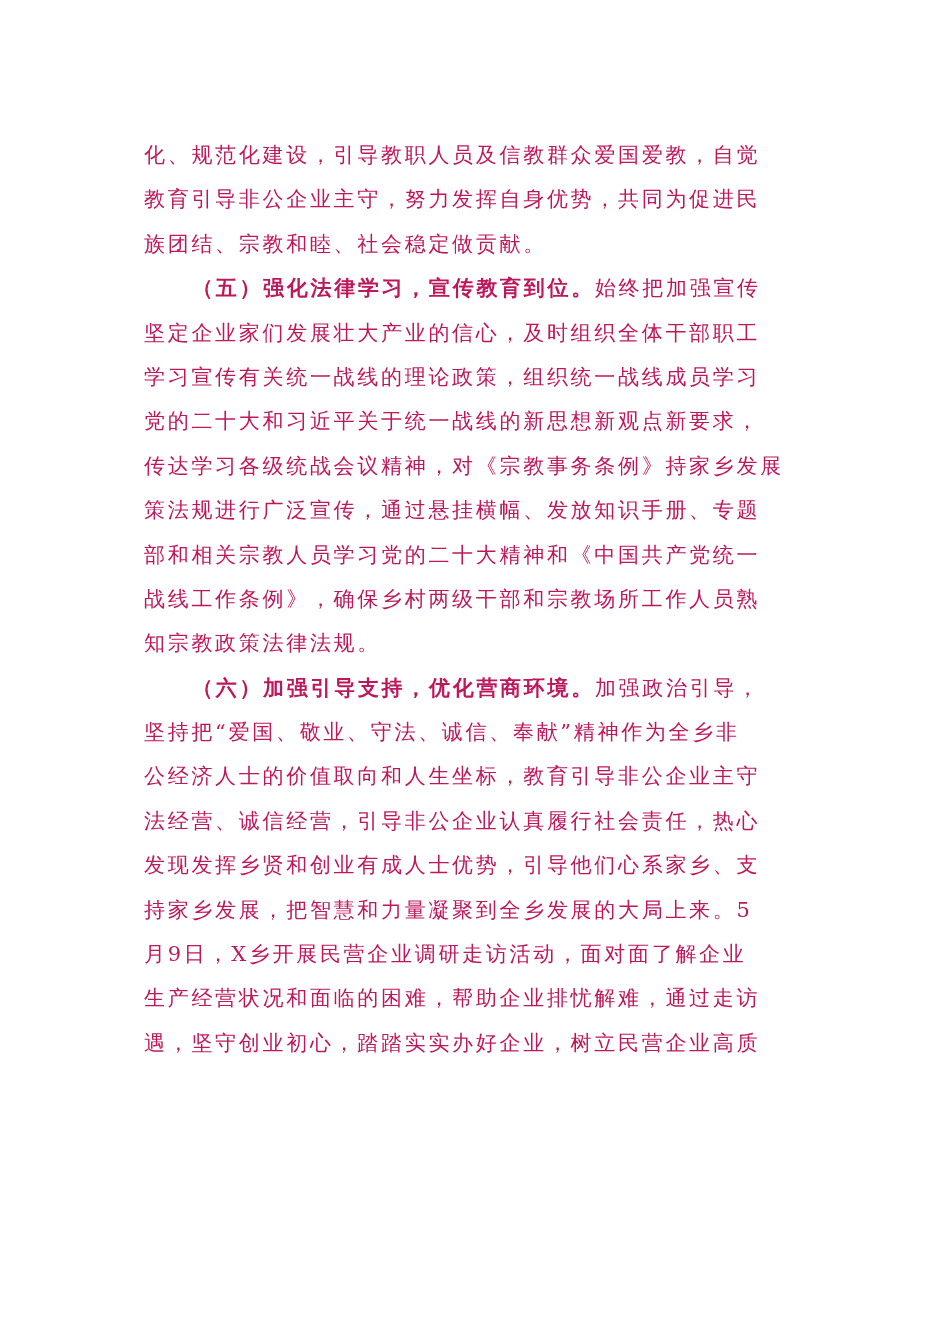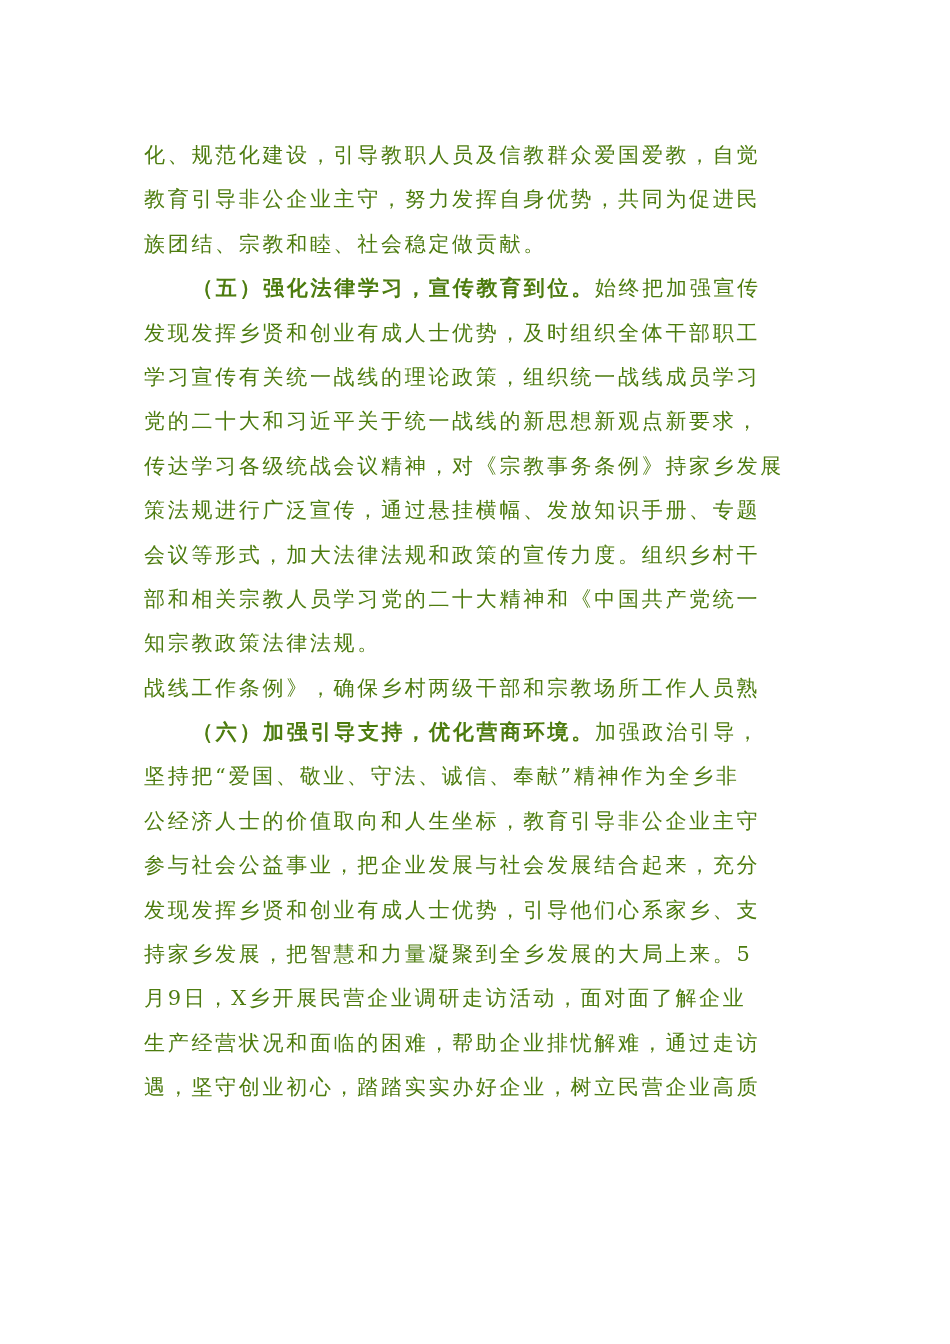--- a/index.html
+++ b/index.html
@@ -3,21 +3,21 @@
 <meta charset="utf-8">
 <style>
   html, body { margin: 0; padding: 0; background: #ffffff; }
   body { width: 950px; height: 1344px; position: relative; overflow: hidden; }
   .page {
     position: absolute;
     left: 144px;
     top: 137px;
     width: 670px;
     font-family: "DejaVu Serif", "Liberation Serif", serif;
-    color: #4d7c0f;
+    color: #be185d;
   }
   .line {
     height: 44.4px;
     line-height: 36px;
     font-size: 21px;
     letter-spacing: 2.7px;
     white-space: nowrap;
   }
   .indent { padding-left: 48px; }
   .bold { font-weight: bold; font-family: Liberation Serif, serif; }
@@ -25,32 +25,31 @@
 </head>
 <body>
 
 <div class="page">
 
   <div class="line">化、规范化建设，引导教职人员及信教群众爱国爱教，自觉</div>
   <div class="line">教育引导非公企业主守，努力发挥自身优势，共同为促进民</div>
   <div class="line">族团结、宗教和睦、社会稳定做贡献。</div>
 
   <div class="line indent"><span class="bold">（五）强化法律学习，宣传教育到位。</span><span>始终把加强宣传</span></div>
-  <div class="line">发现发挥乡贤和创业有成人士优势，及时组织全体干部职工</div>
+  <div class="line">坚定企业家们发展壮大产业的信心，及时组织全体干部职工</div>
   <div class="line">学习宣传有关统一战线的理论政策，组织统一战线成员学习</div>
   <div class="line">党的二十大和习近平关于统一战线的新思想新观点新要求，</div>
   <div class="line">传达学习各级统战会议精神，对《宗教事务条例》持家乡发展</div>
   <div class="line">策法规进行广泛宣传，通过悬挂横幅、发放知识手册、专题</div>
-  <div class="line">会议等形式，加大法律法规和政策的宣传力度。组织乡村干</div>
   <div class="line">部和相关宗教人员学习党的二十大精神和《中国共产党统一</div>
+  <div class="line">战线工作条例》，确保乡村两级干部和宗教场所工作人员熟</div>
   <div class="line">知宗教政策法律法规。</div>
-  <div class="line">战线工作条例》，确保乡村两级干部和宗教场所工作人员熟</div>
 
   <div class="line indent"><span class="bold">（六）加强引导支持，优化营商环境。</span><span>加强政治引导，</span></div>
   <div class="line">坚持把“爱国、敬业、守法、诚信、奉献”精神作为全乡非</div>
   <div class="line">公经济人士的价值取向和人生坐标，教育引导非公企业主守</div>
-  <div class="line">参与社会公益事业，把企业发展与社会发展结合起来，充分</div>
+  <div class="line">法经营、诚信经营，引导非公企业认真履行社会责任，热心</div>
   <div class="line">发现发挥乡贤和创业有成人士优势，引导他们心系家乡、支</div>
   <div class="line">持家乡发展，把智慧和力量凝聚到全乡发展的大局上来。5</div>
   <div class="line">月9日，X乡开展民营企业调研走访活动，面对面了解企业</div>
   <div class="line">生产经营状况和面临的困难，帮助企业排忧解难，通过走访</div>
   <div class="line">遇，坚守创业初心，踏踏实实办好企业，树立民营企业高质</div>
 </div>
 
 </body></html>

